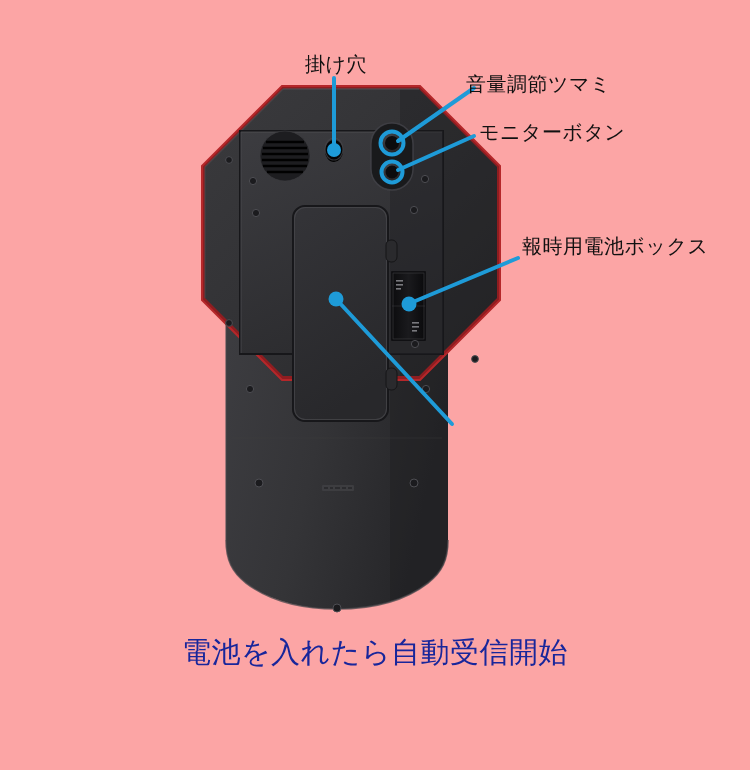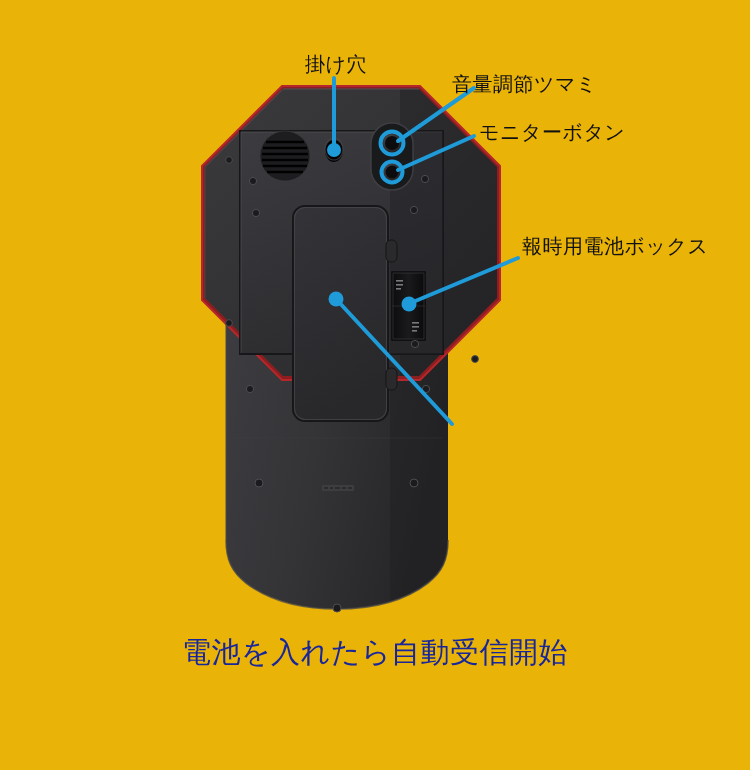--- a/index.html
+++ b/index.html
@@ -13,21 +13,21 @@
     position: relative;
     overflow: hidden;
     font-family: "Liberation Sans", "DejaVu Sans", sans-serif;
   }
 
   #stage {
     position: absolute;
     inset: 0;
     width: 750px;
     height: 770px;
-    background: #eab308;
+    background: #fca5a5;
   }
 
   
   #product-svg {
     position: absolute;
     left: 0;
     top: 0;
     width: 750px;
     height: 770px;
   }
@@ -36,21 +36,21 @@
   .callout-label {
     position: absolute;
     color: #111111;
     font-size: 20px;
     font-weight: 400;
     line-height: 1.2;
     white-space: nowrap;
     letter-spacing: 0.5px;
   }
   #label-hook        { left: 305px; top: 52px; }
-  #label-volume      { left: 452px; top: 72px; text-align: right; }
+  #label-volume      { left: 466px; top: 72px; text-align: right; }
   #label-monitor     { left: 479px; top: 120px; }
   #label-chime-batt  { left: 522px; top: 234px; }
   #label-clock-batt  { left: 456px; top: 432px; }
 
   
   #caption {
     position: absolute;
     left: 0;
     top: 633px;
     width: 750px;

